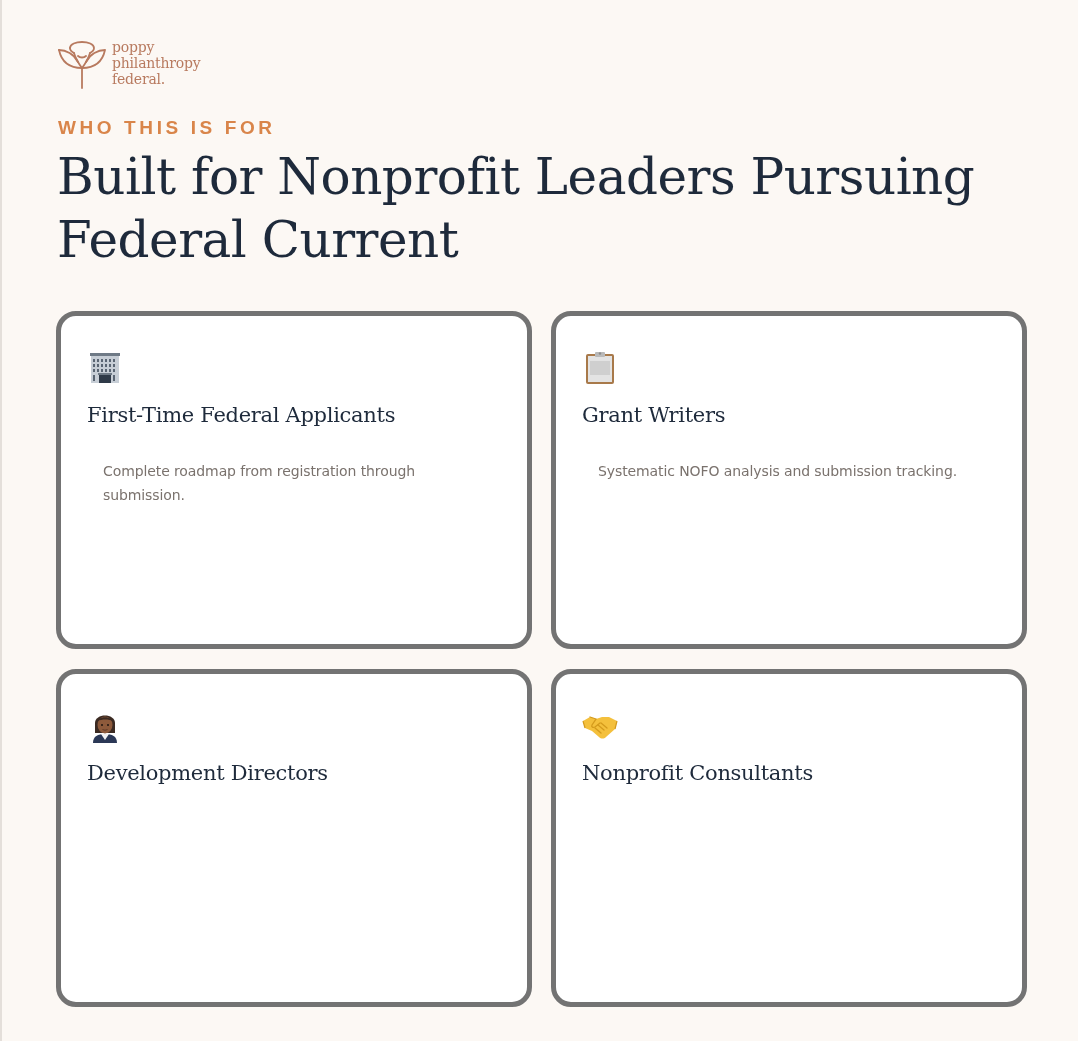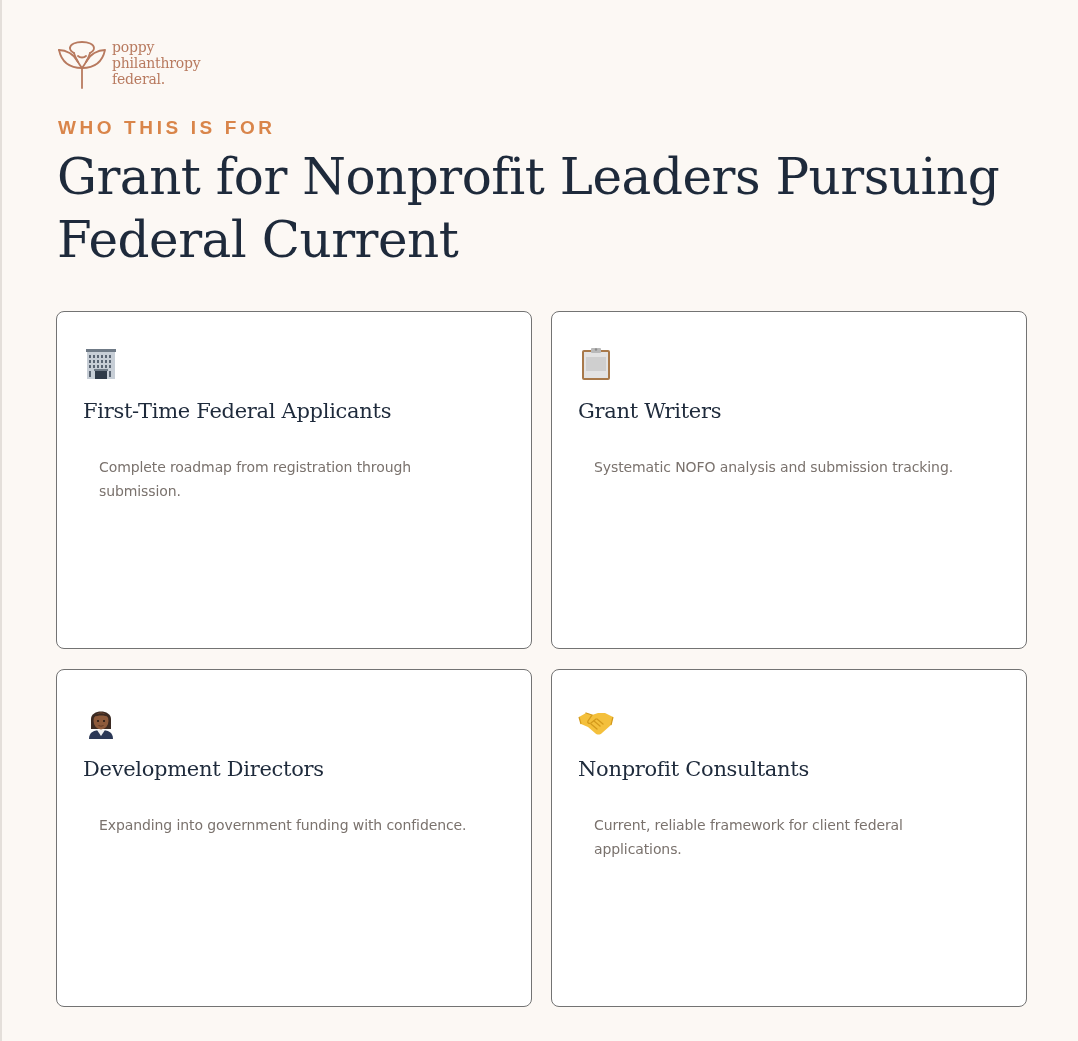--- a/index.html
+++ b/index.html
@@ -62,22 +62,22 @@
       line-height: 63px;
       letter-spacing: -0.5px;
     }
     .page-title span { display: block; white-space: nowrap; }
 
     .card {
       position: absolute;
       width: 476px;
       height: 338px;
       background: #ffffff;
-      border: 1px solid #737373;
-      border-radius: 8px;
+      border: 5px solid #737373;
+      border-radius: 20px;
       box-sizing: border-box;
     }
     .card .icon {
       position: absolute;
       left: 26px;
       top: 34px;
       width: 36px;
       height: 36px;
       display: flex;
       align-items: center;
@@ -129,21 +129,21 @@
   <div class="logo-text">
     <span>poppy</span>
     <span>philanthropy</span>
     <span>federal.</span>
   </div>
 </div>
 
 <div class="eyebrow">WHO THIS IS FOR</div>
 
 <h1 class="page-title">
-  <span>Grant for Nonprofit Leaders Pursuing</span>
+  <span>Built for Nonprofit Leaders Pursuing</span>
   <span>Federal Current</span>
 </h1>
 
 <div class="card" id="card-0">
   <div class="icon">
     <svg width="34" height="34" viewBox="0 0 34 34">
       <rect x="2" y="2" width="30" height="3" fill="#6f7a86"></rect>
       <rect x="3" y="5" width="28" height="27" fill="#c7ced6"></rect>
       <g fill="#5a6573">
         <rect x="5" y="8" width="2" height="3"></rect>
@@ -196,27 +196,25 @@
       <ellipse cx="17" cy="16" rx="7.5" ry="8.5" fill="#8d5a3b"></ellipse>
       <path d="M9.5 12 C11 7, 23 7, 24.5 12 C21 10, 14 10, 9.5 12 Z" fill="#3b2a22"></path>
       <circle cx="14" cy="16" r="1" fill="#1e1410"></circle>
       <circle cx="20" cy="16" r="1" fill="#1e1410"></circle>
       <path d="M14.5 20.5 Q17 22 19.5 20.5" stroke="#5a3624" stroke-width="0.9" fill="none"></path>
       <path d="M5 34 C5 27, 10 25, 17 25 C24 25, 29 27, 29 34 Z" fill="#2b3856"></path>
       <path d="M13 25 L17 31 L21 25 Z" fill="#f2f2f2"></path>
     </svg>
   </div>
   <h3 class="card-title">Development Directors</h3>
-  <p class="card-desc">Expanding into government funding with confidence.</p>
 </div>
 
 <div class="card" id="card-3">
   <div class="icon">
     <svg width="36" height="34" viewBox="0 0 36 34">
       <path d="M1 12 L8 8 L14 10 L20 8 L27 8 L35 12 L33 20 L24 28 C22 30, 19 30, 17 28 L10 22 L3 19 Z" fill="#f4c03c"></path>
       <path d="M8 8 L14 10 L10 16 C9 18, 11 19, 13 18 L18 14" stroke="#d49a1c" stroke-width="1.3" fill="none" stroke-linecap="round"></path>
       <path d="M13 19 L19 24 M16 16 L22 21 M19 14 L25 19" stroke="#d49a1c" stroke-width="1.3" fill="none" stroke-linecap="round"></path>
       <path d="M1 12 L3 19 M35 12 L33 20" stroke="#d49a1c" stroke-width="1.2" fill="none"></path>
     </svg>
   </div>
   <h3 class="card-title">Nonprofit Consultants</h3>
-  <p class="card-desc">Current, reliable framework for client federal applications.</p>
 </div>
 
 </body></html>

